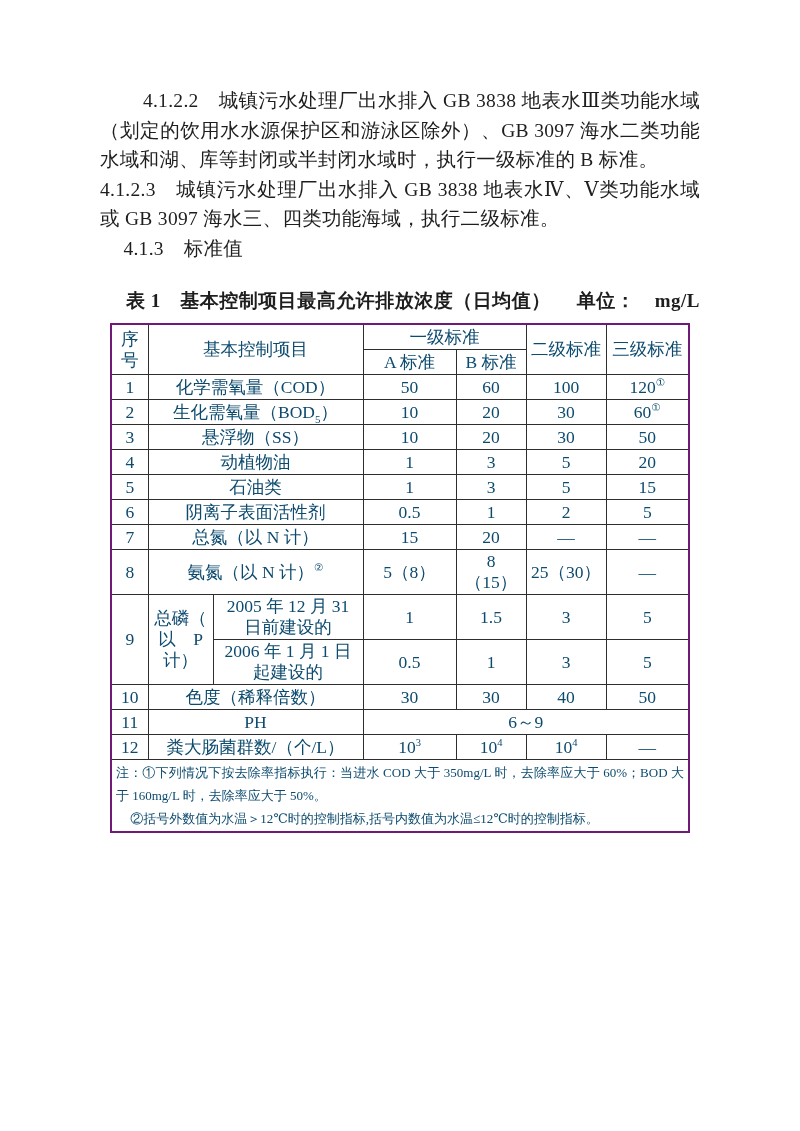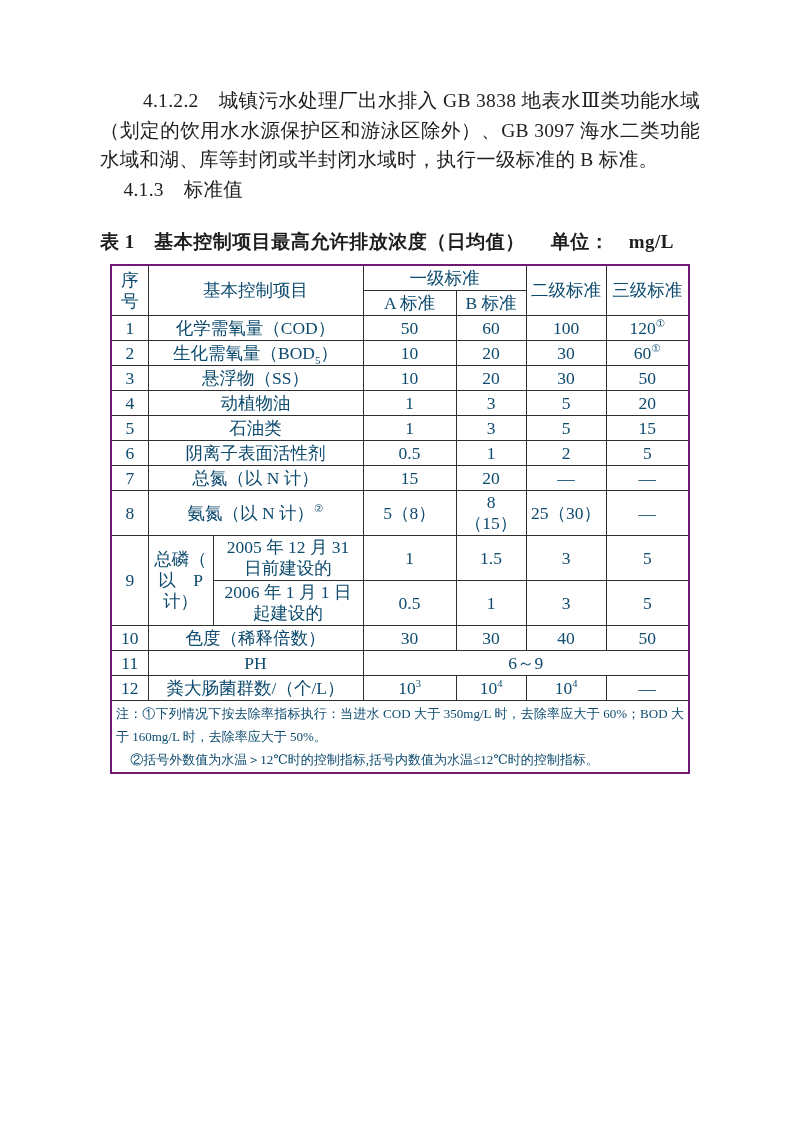--- a/index.html
+++ b/index.html
@@ -15,21 +15,21 @@
   p.body-text {
     margin:0; font-size:19.5px; line-height:29.5px;
     text-align:justify; letter-spacing:0.3px;
   }
   .indent-2 { text-indent:2.2em; }
   .indent-1 { text-indent:1.2em; }
 
   
   .caption {
     margin-top:25px; margin-bottom:9px;
-    text-align:left; font-weight:bold; font-size:19px;
+    text-align:right; font-weight:bold; font-size:19px;
     letter-spacing:0.5px; white-space:nowrap;
   }
   .caption .unit { margin-left:26px; font-weight:bold; }
 
   
   table.std {
     border-collapse:collapse; table-layout:fixed;
     margin:0 auto; width:578px;
     font-size:17.5px; color:#0c4a6e;
     border:2px solid #701a75;
@@ -49,20 +49,21 @@
   td.note-cell { text-align:left; padding:3px 7px 5px 7px; }
   p.note-p { margin:0; font-size:13px; line-height:23px; text-align:justify; }
   p.note-p2 { text-indent:1.1em; }
 </style>
 </head>
 <body>
 
 <div class="page">
 
   <p class="body-text indent-2">4.1.2.2　城镇污水处理厂出水排入 GB 3838 地表水Ⅲ类功能水域（划定的饮用水水源保护区和游泳区除外）、GB 3097 海水二类功能水域和湖、库等封闭或半封闭水域时，执行一级标准的 B 标准。</p>
+  <p class="body-text">4.1.2.3　城镇污水处理厂出水排入 GB 3838 地表水Ⅳ、Ⅴ类功能水域或 GB 3097 海水三、四类功能海域，执行二级标准。</p>
   <p class="body-text indent-1">4.1.3　标准值</p>
 
   <div class="caption">
     <span>表 1　基本控制项目最高允许排放浓度（日均值）</span><span class="unit">单位：　mg/L</span>
   </div>
 
   <table class="std">
     <colgroup>
       <col style="width:37px">
         <col style="width:65px">

